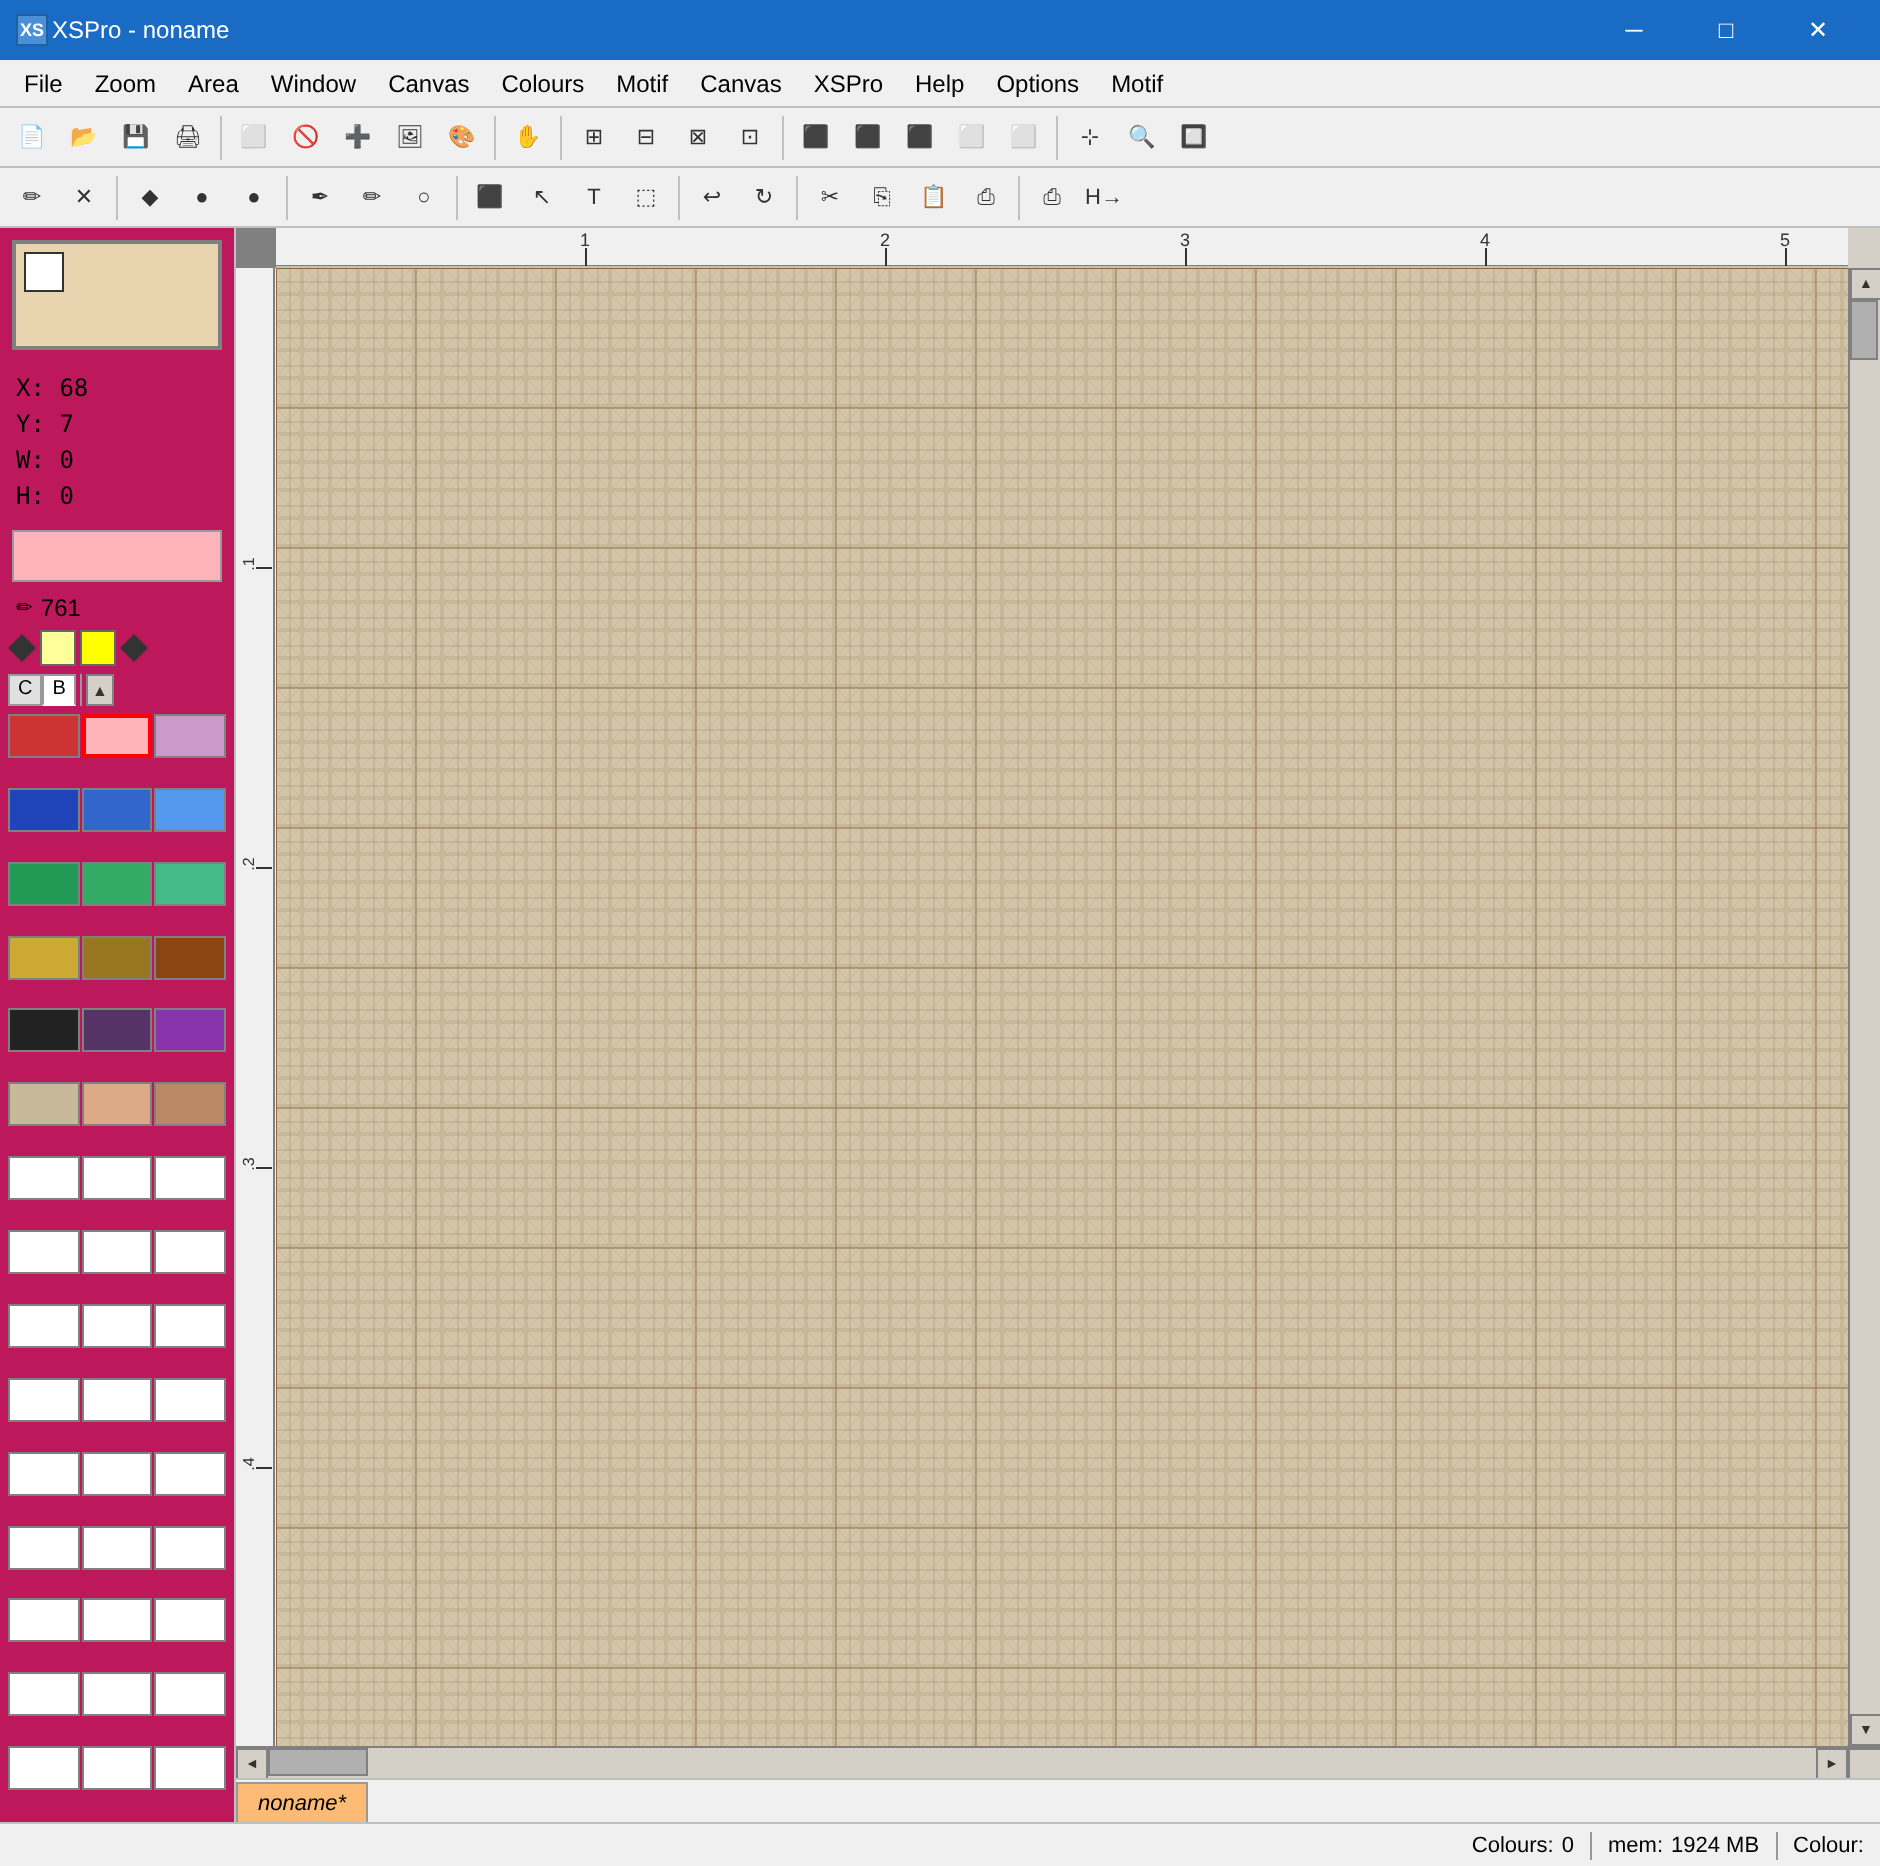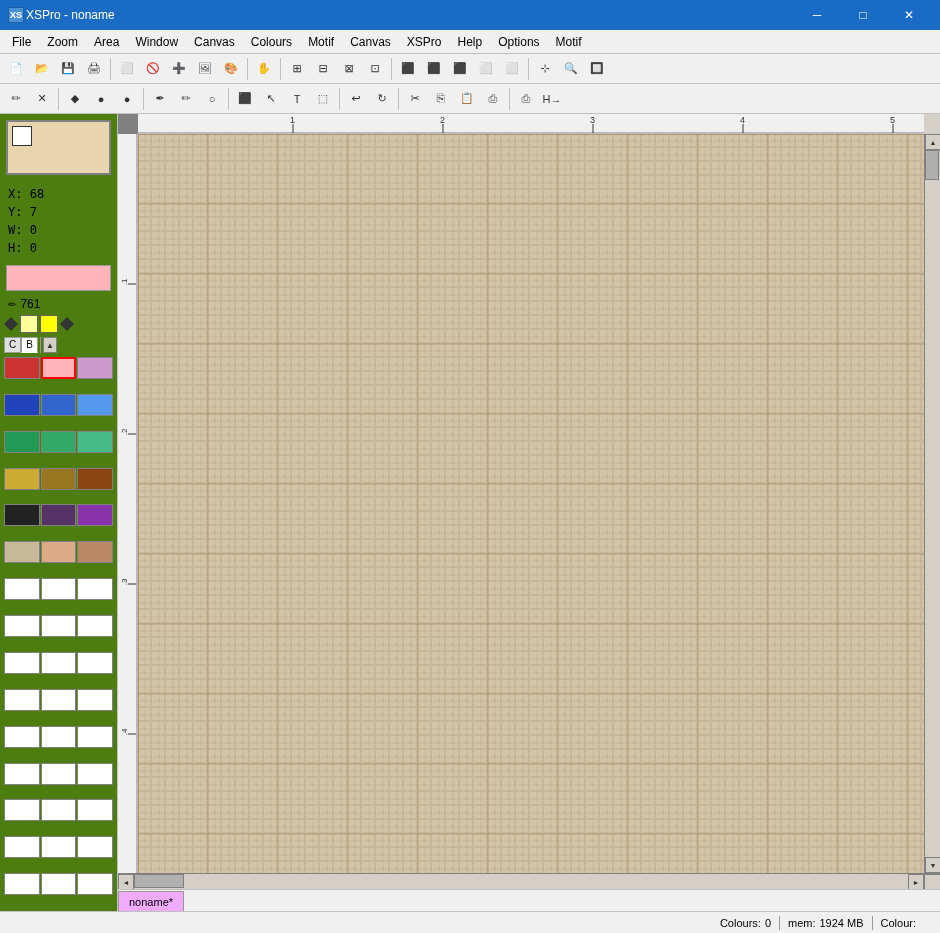--- a/index.html
+++ b/index.html
@@ -66,21 +66,21 @@
 
     
     .main-layout {
       display: flex;
       height: calc(933px - 30px - 24px - 30px - 30px - 22px);
     }
 
     
     .left-panel {
       width: 118px;
-      background: #4d7c0f;
+      background: #be185d;
       border-right: 1px solid #c0c0c0;
       display: flex;
       flex-direction: column;
       overflow: hidden;
     }
 
     .color-preview-box {
       margin: 6px;
       height: 55px;
       background: #e8d5b0;
@@ -180,21 +180,21 @@
       background: #808080;
     }
 
     
     .status-bar {
       height: 22px;
       background: #f0f0f0;
       border-top: 1px solid #c0c0c0;
       display: flex;
       align-items: center;
-      padding: 0 24px;
+      padding: 0 8px;
       font-size: 11px;
       gap: 8px;
     }
     .status-segment {
       display: flex;
       align-items: center;
       gap: 4px;
     }
     .status-divider { width: 1px; height: 14px; background: #999; }
 
@@ -210,21 +210,21 @@
       padding: 2px 10px;
       border: 1px solid #999;
       border-bottom: none;
       background: #e0e0e0;
       cursor: pointer;
       font-size: 11px;
       height: 20px;
       display: flex;
       align-items: center;
     }
-    .canvas-tab.active { background: #f0abfc; }
+    .canvas-tab.active { background: #fdba74; font-style: italic; }
 
     .canvas-inner-area {
       display: flex;
       flex: 1;
       overflow: hidden;
     }
 
     .canvas-right-scroll {
       width: 16px;
       display: flex;

